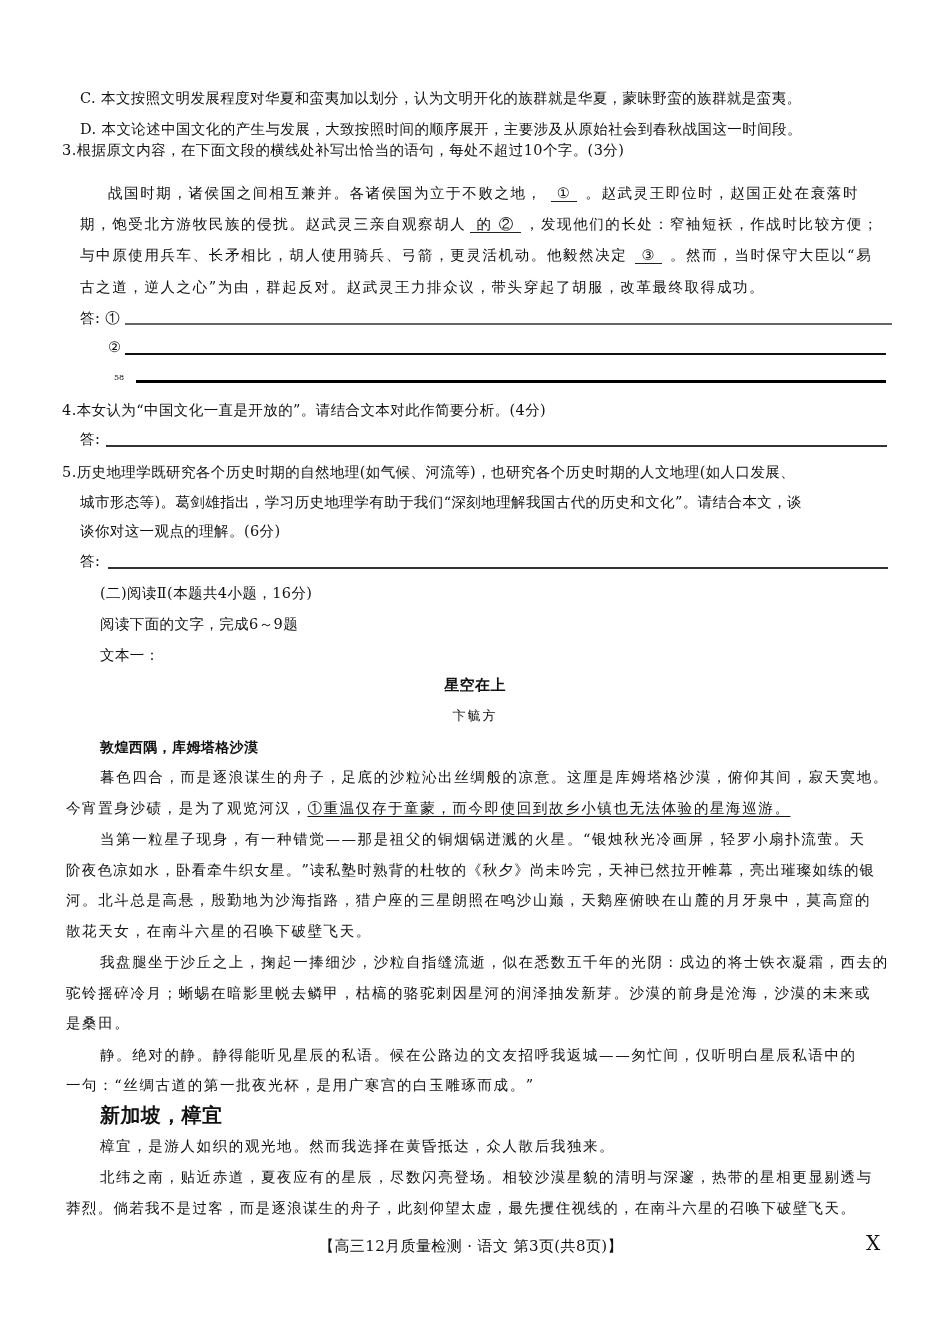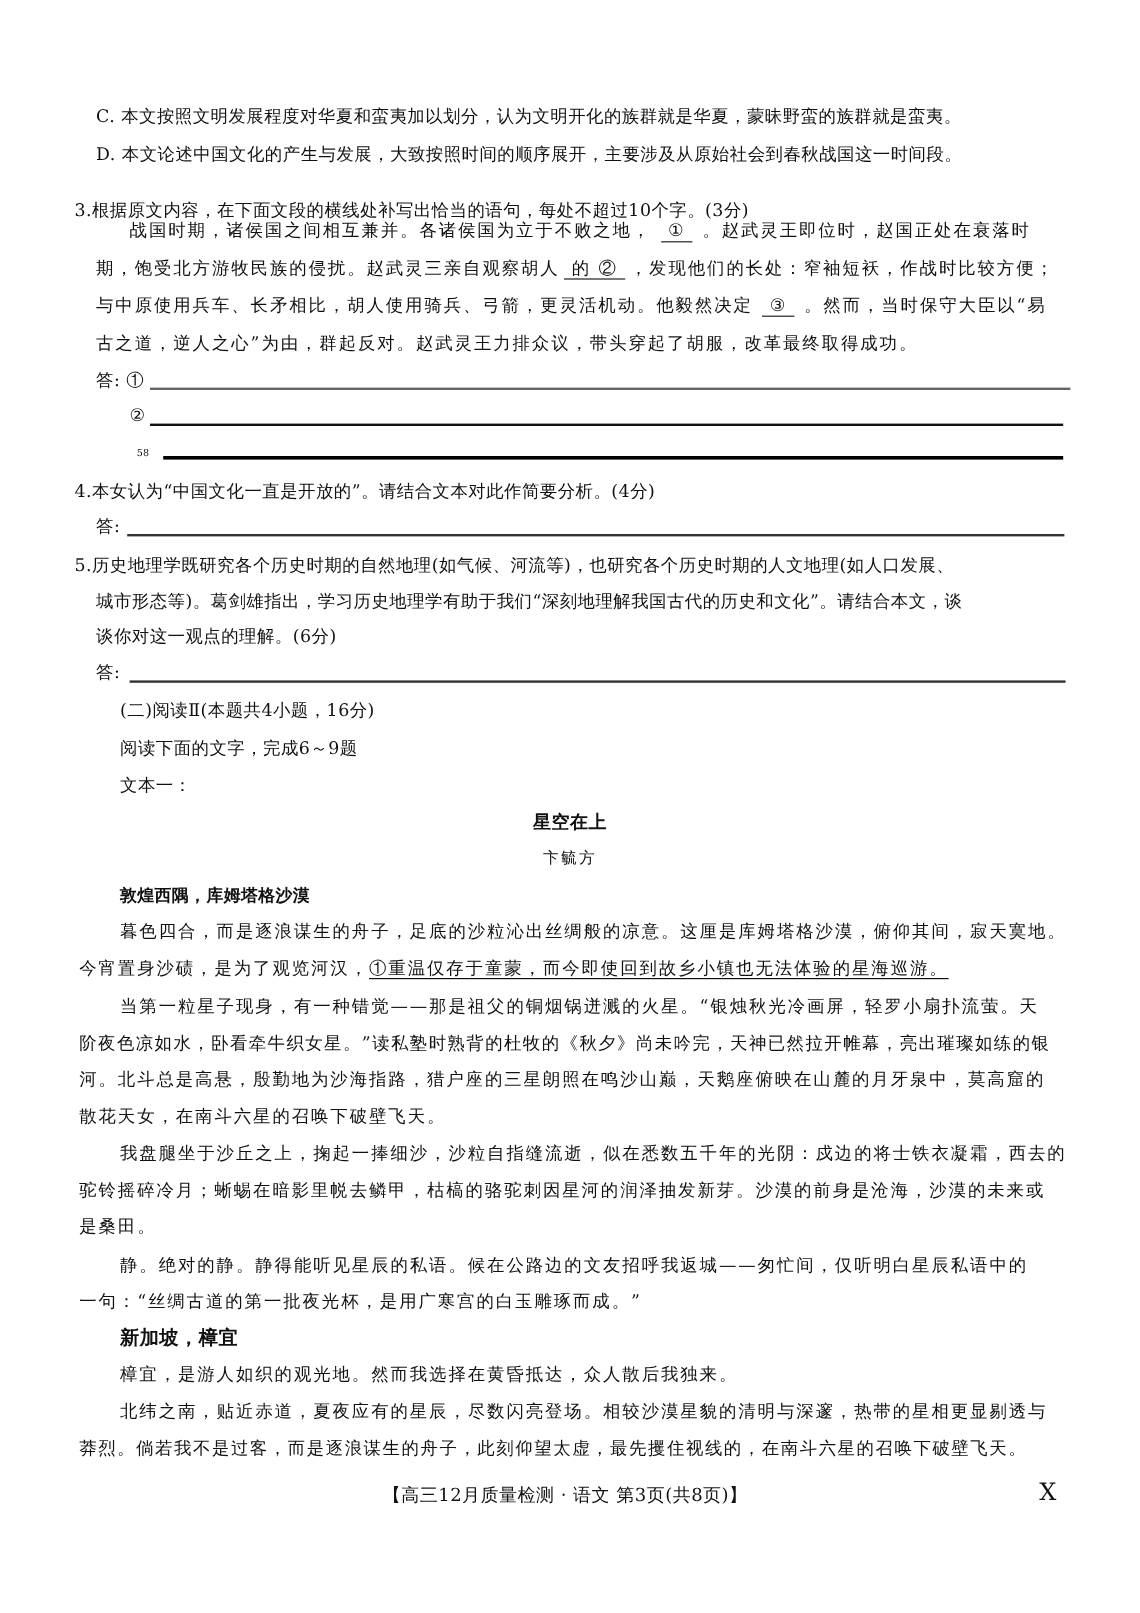--- a/index.html
+++ b/index.html
@@ -57,21 +57,21 @@
       width: 950px;
       text-align: center;
     }
   </style>
 </head>
 <body>
 
 <div class="line" style="left:80px; top:88px;">C. 本文按照文明发展程度对华夏和蛮夷加以划分，认为文明开化的族群就是华夏，蒙昧野蛮的族群就是蛮夷。</div>
 <div class="line" style="left:80px; top:119px;">D. 本文论述中国文化的产生与发展，大致按照时间的顺序展开，主要涉及从原始社会到春秋战国这一时间段。</div>
 
-<div class="line" style="left:62px; top:166px;">3.根据原文内容，在下面文段的横线处补写出恰当的语句，每处不超过10个字。(3分)</div>
+<div class="line" style="left:62px; top:140px;">3.根据原文内容，在下面文段的横线处补写出恰当的语句，每处不超过10个字。(3分)</div>
 
 <div class="line wide" style="left:108px; top:183px;">
   <span>战国时期，诸侯国之间相互兼并。各诸侯国为立于不败之地，</span><span class="blank">①</span><span>。赵武灵王即位时，赵国正处在衰落时</span>
 </div>
 <div class="line wide" style="left:80px; top:214px;">
   <span>期，饱受北方游牧民族的侵扰。赵武灵三亲自观察胡人</span><span class="blank" style="margin:0 4px;">的  ②</span><span>，发现他们的长处：窄袖短袄，作战时比较方便；</span>
 </div>
 <div class="line wide" style="left:80px; top:245px;">
   <span>与中原使用兵车、长矛相比，胡人使用骑兵、弓箭，更灵活机动。他毅然决定</span><span class="blank">③</span><span>。然而，当时保守大臣以“易</span>
 </div>
@@ -118,21 +118,21 @@
 <div class="line wide" style="left:66px; top:890px;">河。北斗总是高悬，殷勤地为沙海指路，猎户座的三星朗照在鸣沙山巅，天鹅座俯映在山麓的月牙泉中，莫高窟的</div>
 <div class="line wide" style="left:66px; top:921px;">散花天女，在南斗六星的召唤下破壁飞天。</div>
 
 <div class="line wide" style="left:100px; top:952px;">我盘腿坐于沙丘之上，掬起一捧细沙，沙粒自指缝流逝，似在悉数五千年的光阴：戍边的将士铁衣凝霜，西去的</div>
 <div class="line wide" style="left:66px; top:983px;">驼铃摇碎冷月；蜥蜴在暗影里帨去鳞甲，枯槁的骆驼刺因星河的润泽抽发新芽。沙漠的前身是沧海，沙漠的未来或</div>
 <div class="line wide" style="left:66px; top:1013px;">是桑田。</div>
 
 <div class="line wide" style="left:100px; top:1045px;">静。绝对的静。静得能听见星辰的私语。候在公路边的文友招呼我返城——匆忙间，仅听明白星辰私语中的</div>
 <div class="line wide" style="left:66px; top:1075px;">一句：“丝绸古道的第一批夜光杯，是用广寒宫的白玉雕琢而成。”</div>
 
-<div class="line bold" style="left:100px; top:1105px; font-size:16px;">新加坡，樟宜</div>
+<div class="line bold" style="left:100px; top:1105px; font-size:20px;">新加坡，樟宜</div>
 
 <div class="line wide" style="left:100px; top:1136px;">樟宜，是游人如织的观光地。然而我选择在黄昏抵达，众人散后我独来。</div>
 
 <div class="line wide" style="left:100px; top:1167px;">北纬之南，贴近赤道，夏夜应有的星辰，尽数闪亮登场。相较沙漠星貌的清明与深邃，热带的星相更显剔透与</div>
 <div class="line wide" style="left:66px; top:1198px; letter-spacing:1.3px;">莽烈。倘若我不是过客，而是逐浪谋生的舟子，此刻仰望太虚，最先攫住视线的，在南斗六星的召唤下破壁飞天。</div>
 
 <div class="line" style="left:300px; top:1236px; font-size:15px;margin-left:19px;">【高三12月质量检测 · 语文  第3页(共8页)】</div>
 <div class="line" style="left:866px; top:1233px; font-size:20px;">X</div>
 
 </body></html>

